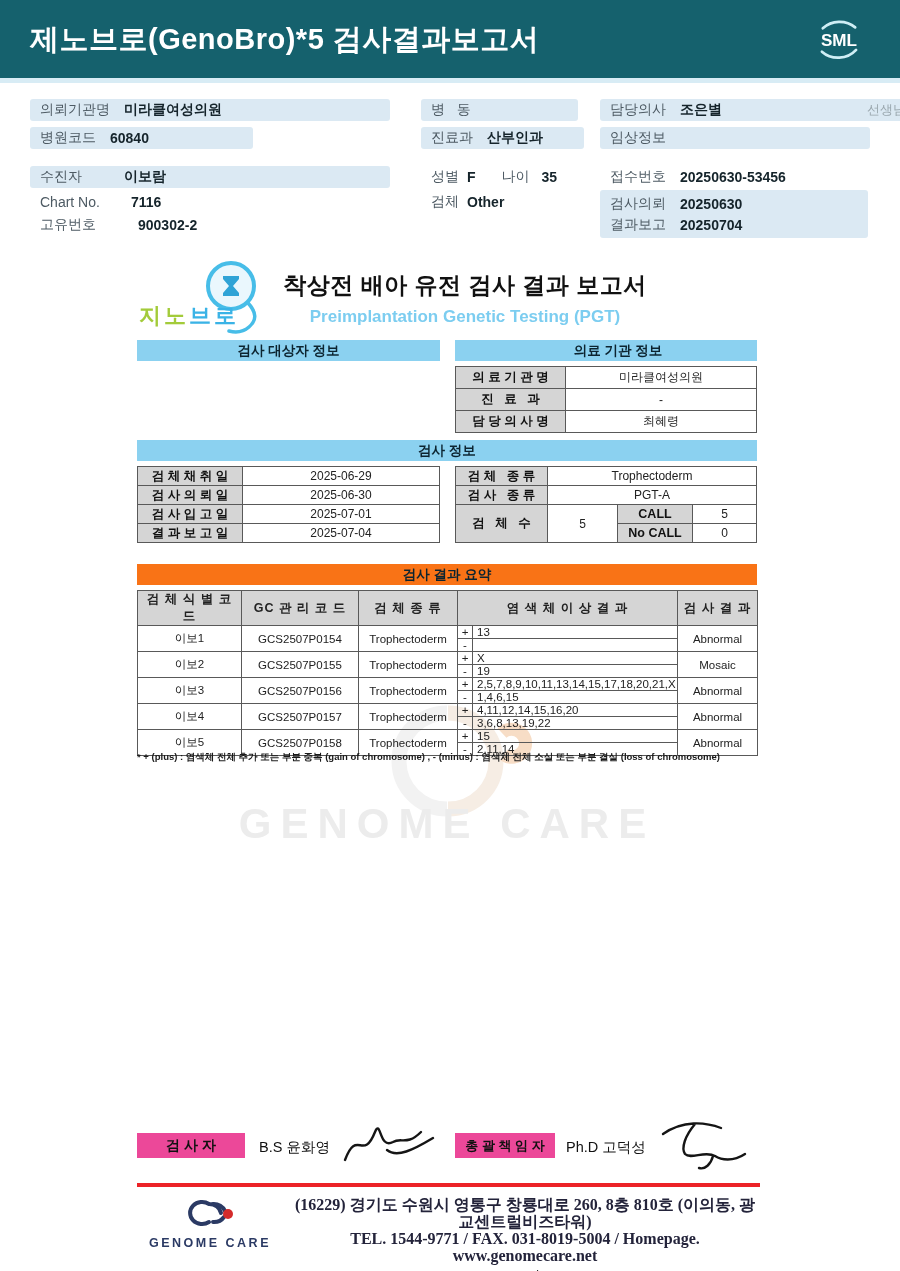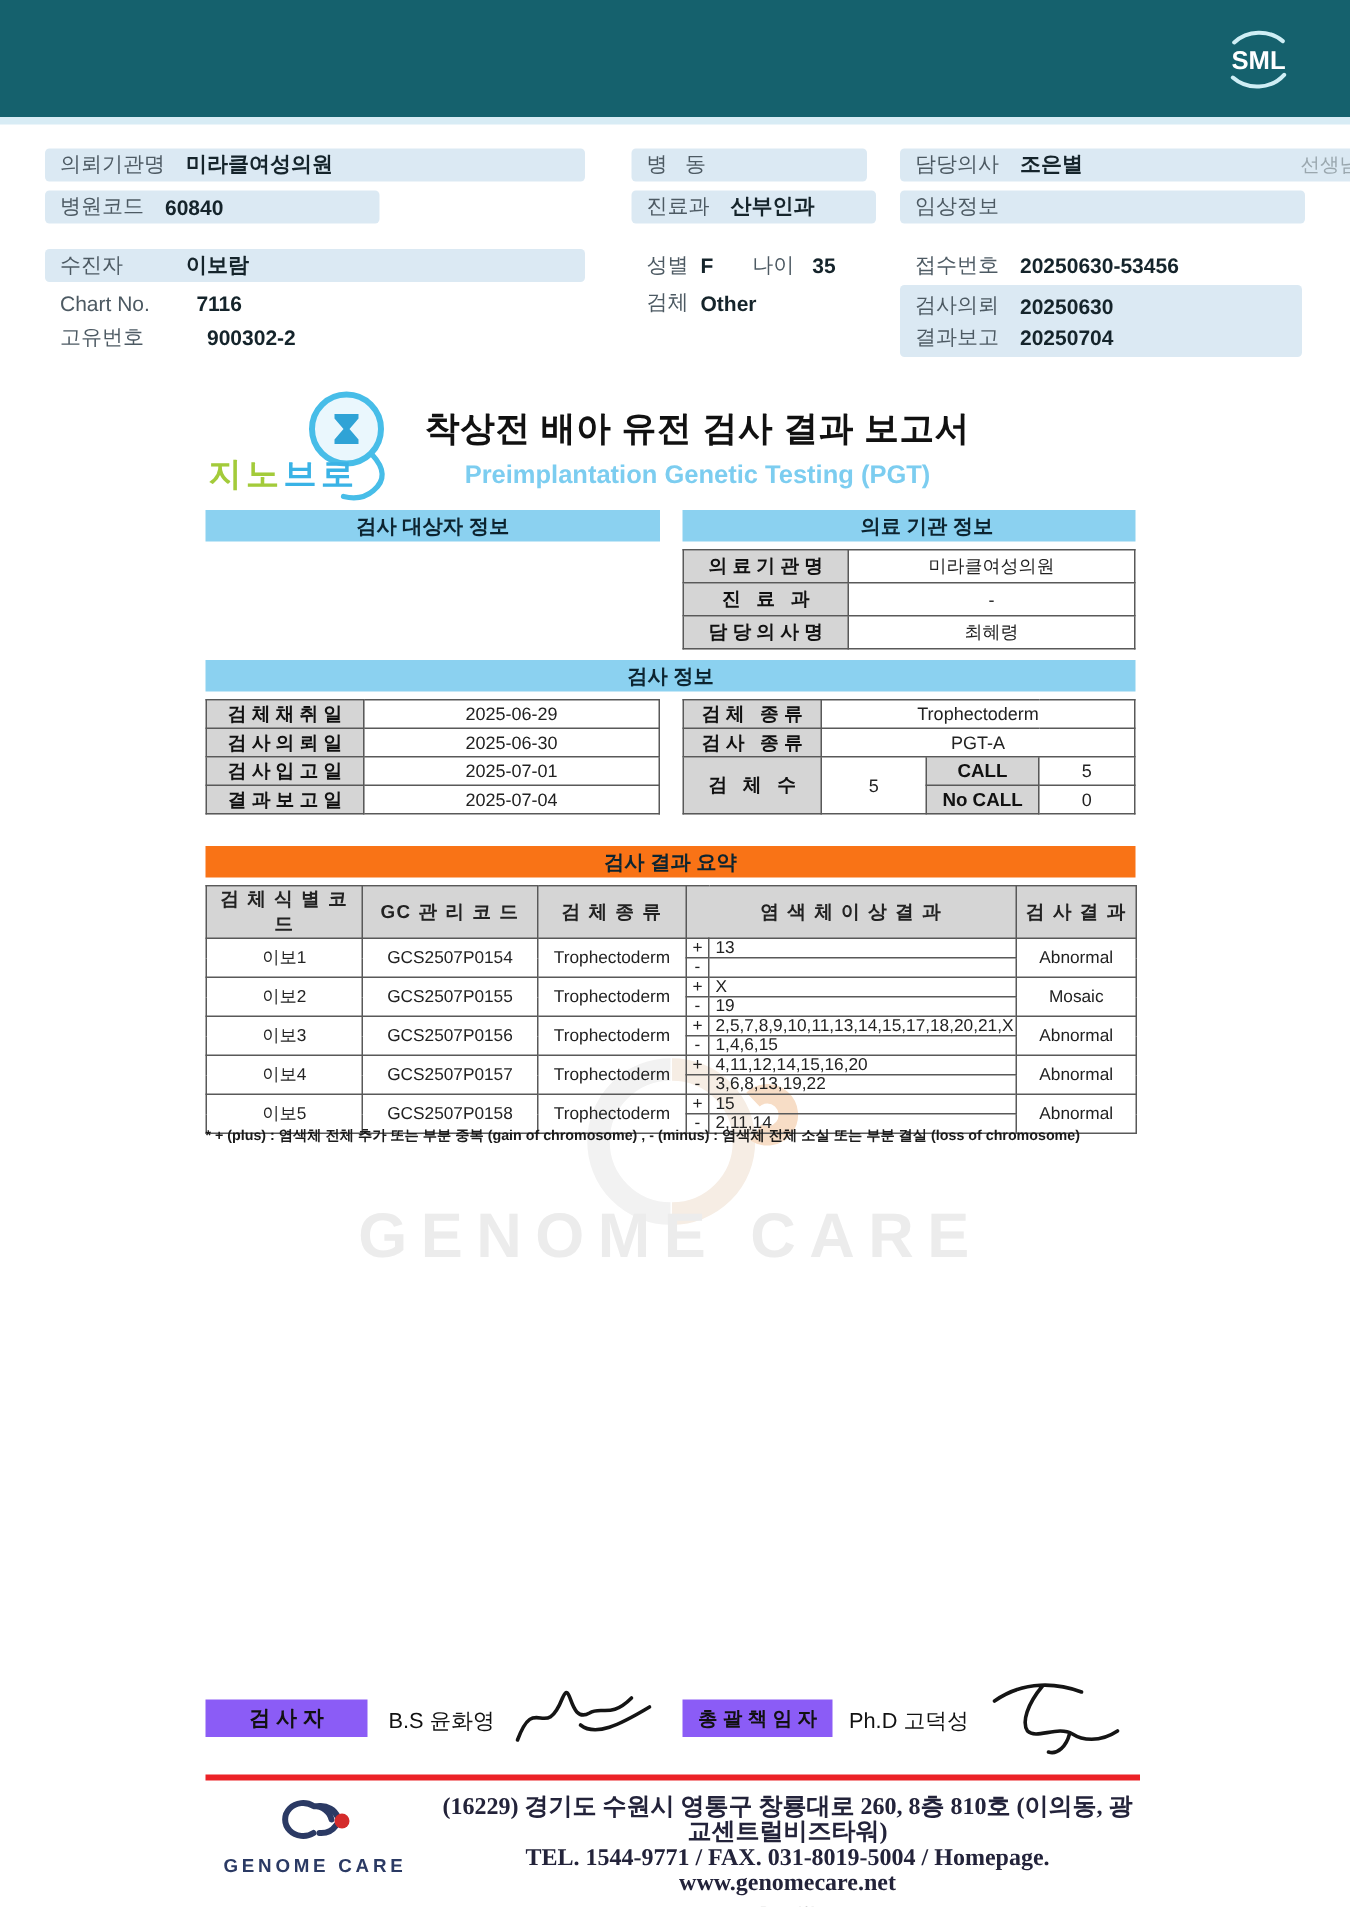--- a/index.html
+++ b/index.html
@@ -51,21 +51,21 @@
   table.sum tr.sub td { height:13px; }
 
   .footnote { position:absolute; left:137px; top:751px; width:640px; font-size:9.5px; font-weight:bold; color:#1a1a1a; }
 
   
   .wm-logo { position:absolute; left:352px; top:693px; z-index:0; }
   .wm-text { position:absolute; left:117px; top:800px; width:660px; text-align:center; z-index:0;
              font-size:42px; letter-spacing:9px; color:#ececec; font-weight:bold; }
 
   
-  .sig-label { position:absolute; height:25px; background:#8b5cf6; font-weight:bold; text-align:center; line-height:25px; white-space:pre; }
+  .sig-label { position:absolute; height:25px; background:#ec4899; font-weight:bold; text-align:center; line-height:25px; white-space:pre; }
   .sig-name { position:absolute; font-size:14.5px; color:#111; }
   .sig-svg { position:absolute; }
 
   
   .red-line { position:absolute; left:137px; top:1183px; width:623px; height:4px; background:#ec2227; }
   .footer-logo { position:absolute; left:140px; top:1196px; width:140px; text-align:center; }
   .footer-brand { margin-top:2px; font-size:12.5px; letter-spacing:2.5px; color:#2b3a64; font-weight:600; }
   .footer-addr { position:absolute; left:290px; top:1196px; width:470px; text-align:center;
                  font-family:"Liberation Serif","DejaVu Serif",serif; font-weight:bold; color:#23233a; }
   .addr-line { font-size:16px; line-height:17px; }
@@ -77,20 +77,21 @@
 <div class="page">
 
   <svg class="wm-logo" width="190" height="140" viewBox="0 0 190 140">
     <path d="M95,20 A48,48 0 1 0 95,116" fill="none" stroke="#f2f2f2" stroke-width="15"></path>
     <path d="M96,20 A48,48 0 1 1 96,116" fill="none" stroke="#f6ede4" stroke-width="15"></path>
     <path d="M150,40 a14,14 0 1 1 2,22" fill="none" stroke="#f7ddc6" stroke-width="13"></path>
   </svg>
   <div class="wm-text">GENOME CARE</div>
 
   <div class="banner">
+    <div class="banner-title">제노브로(GenoBro)*5 검사결과보고서</div>
     <svg class="banner-logo" viewBox="0 0 60 60">
       <path d="M12,17 A26,24 0 0 1 48,16" fill="none" stroke="#cfeef5" stroke-width="3" stroke-linecap="round"></path>
       <path d="M11,43 A26,24 0 0 0 49,41" fill="none" stroke="#cfeef5" stroke-width="3" stroke-linecap="round"></path>
       <text x="30" y="37" text-anchor="middle" font-size="19" font-weight="bold" fill="#ffffff" font-family="Liberation Sans, sans-serif">SML</text>
     </svg>
   </div>
   <div class="banner-underline"></div>
 
   <div class="info">
 

